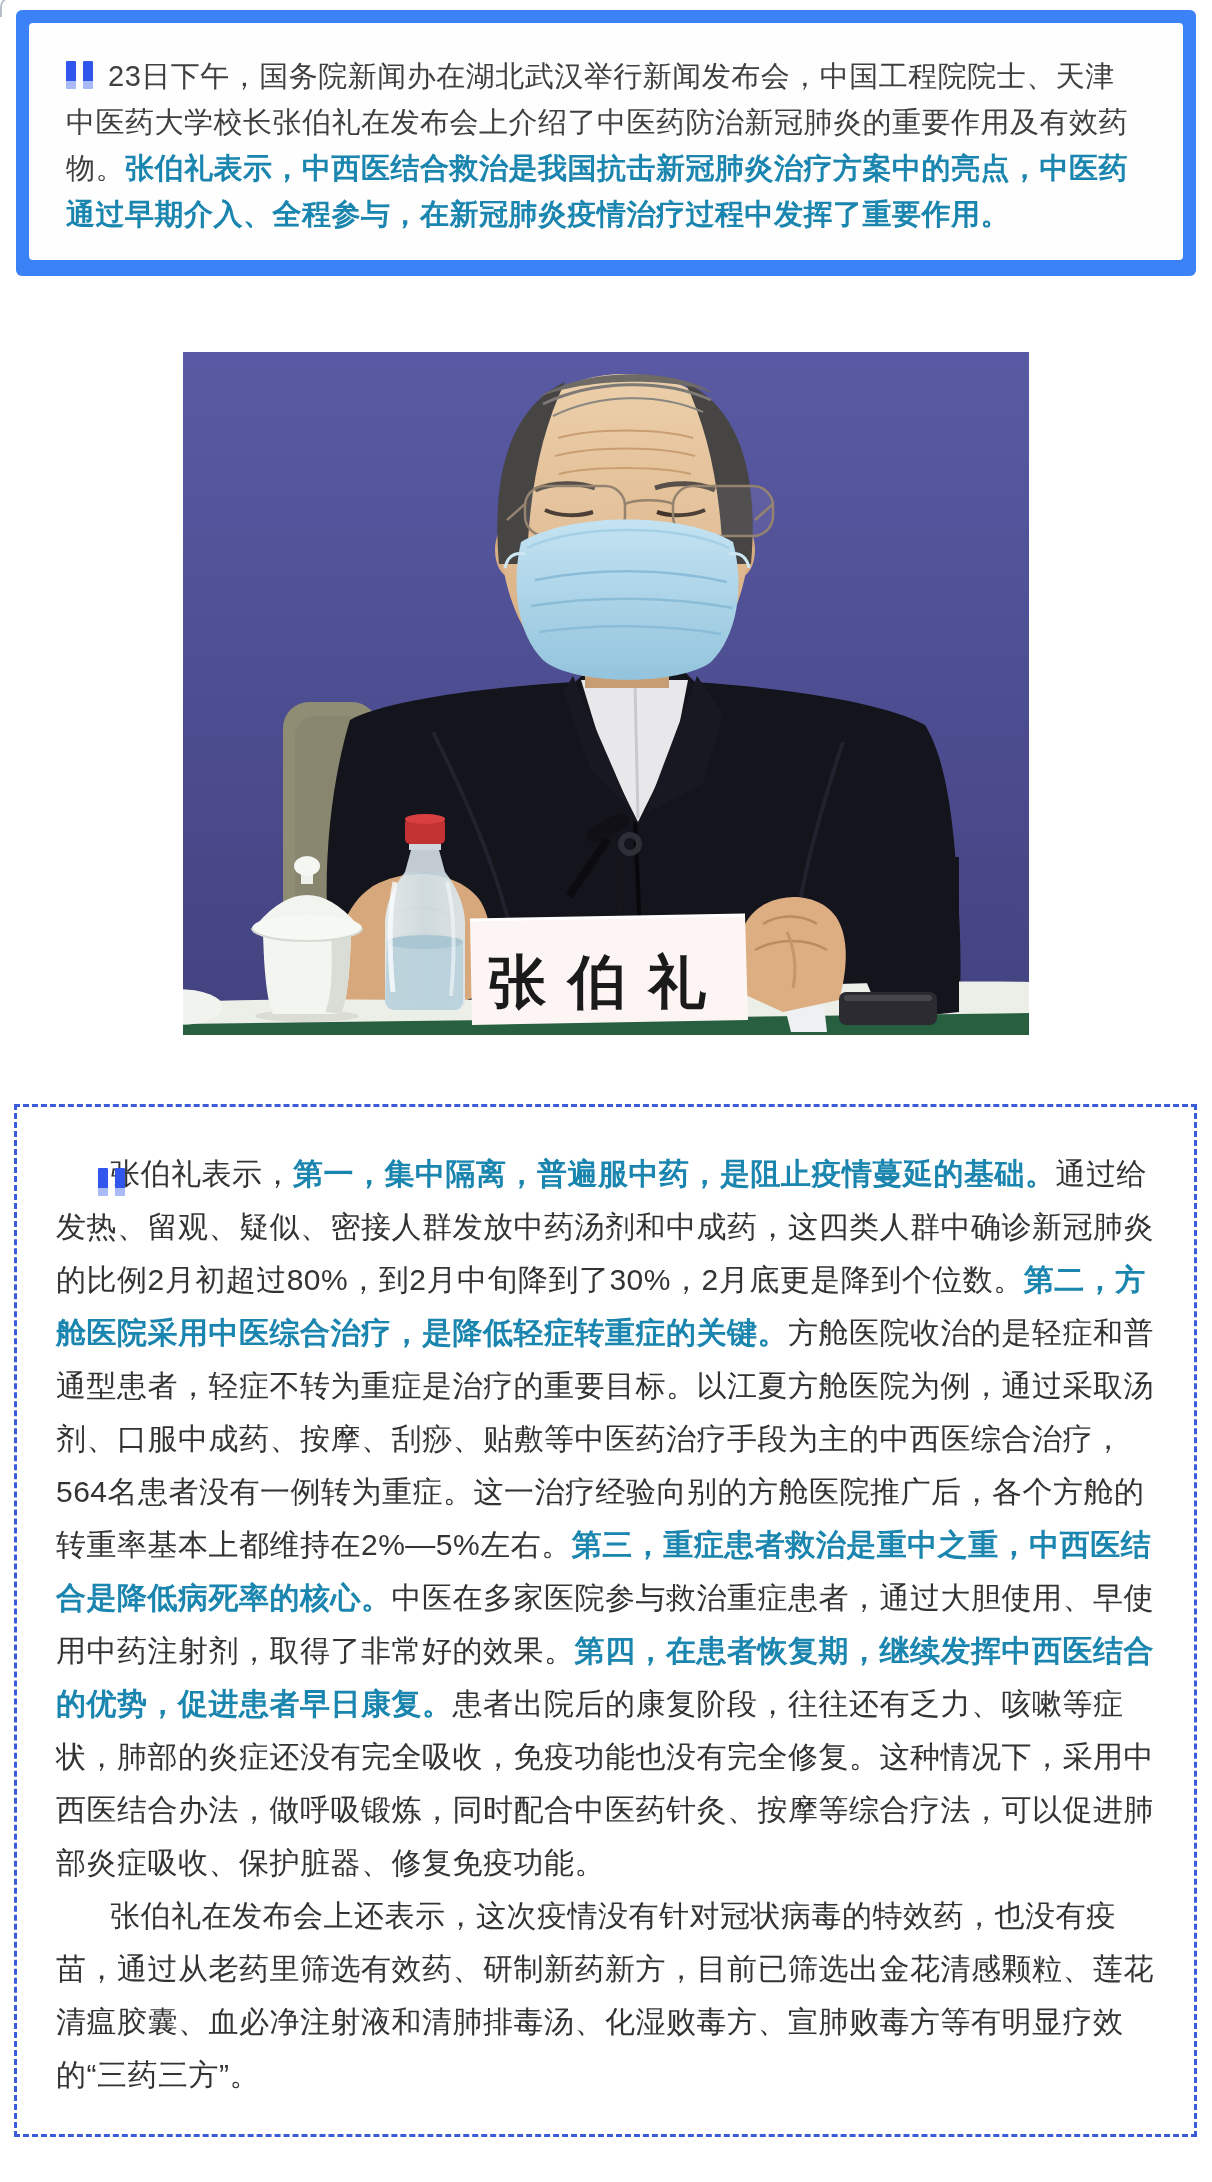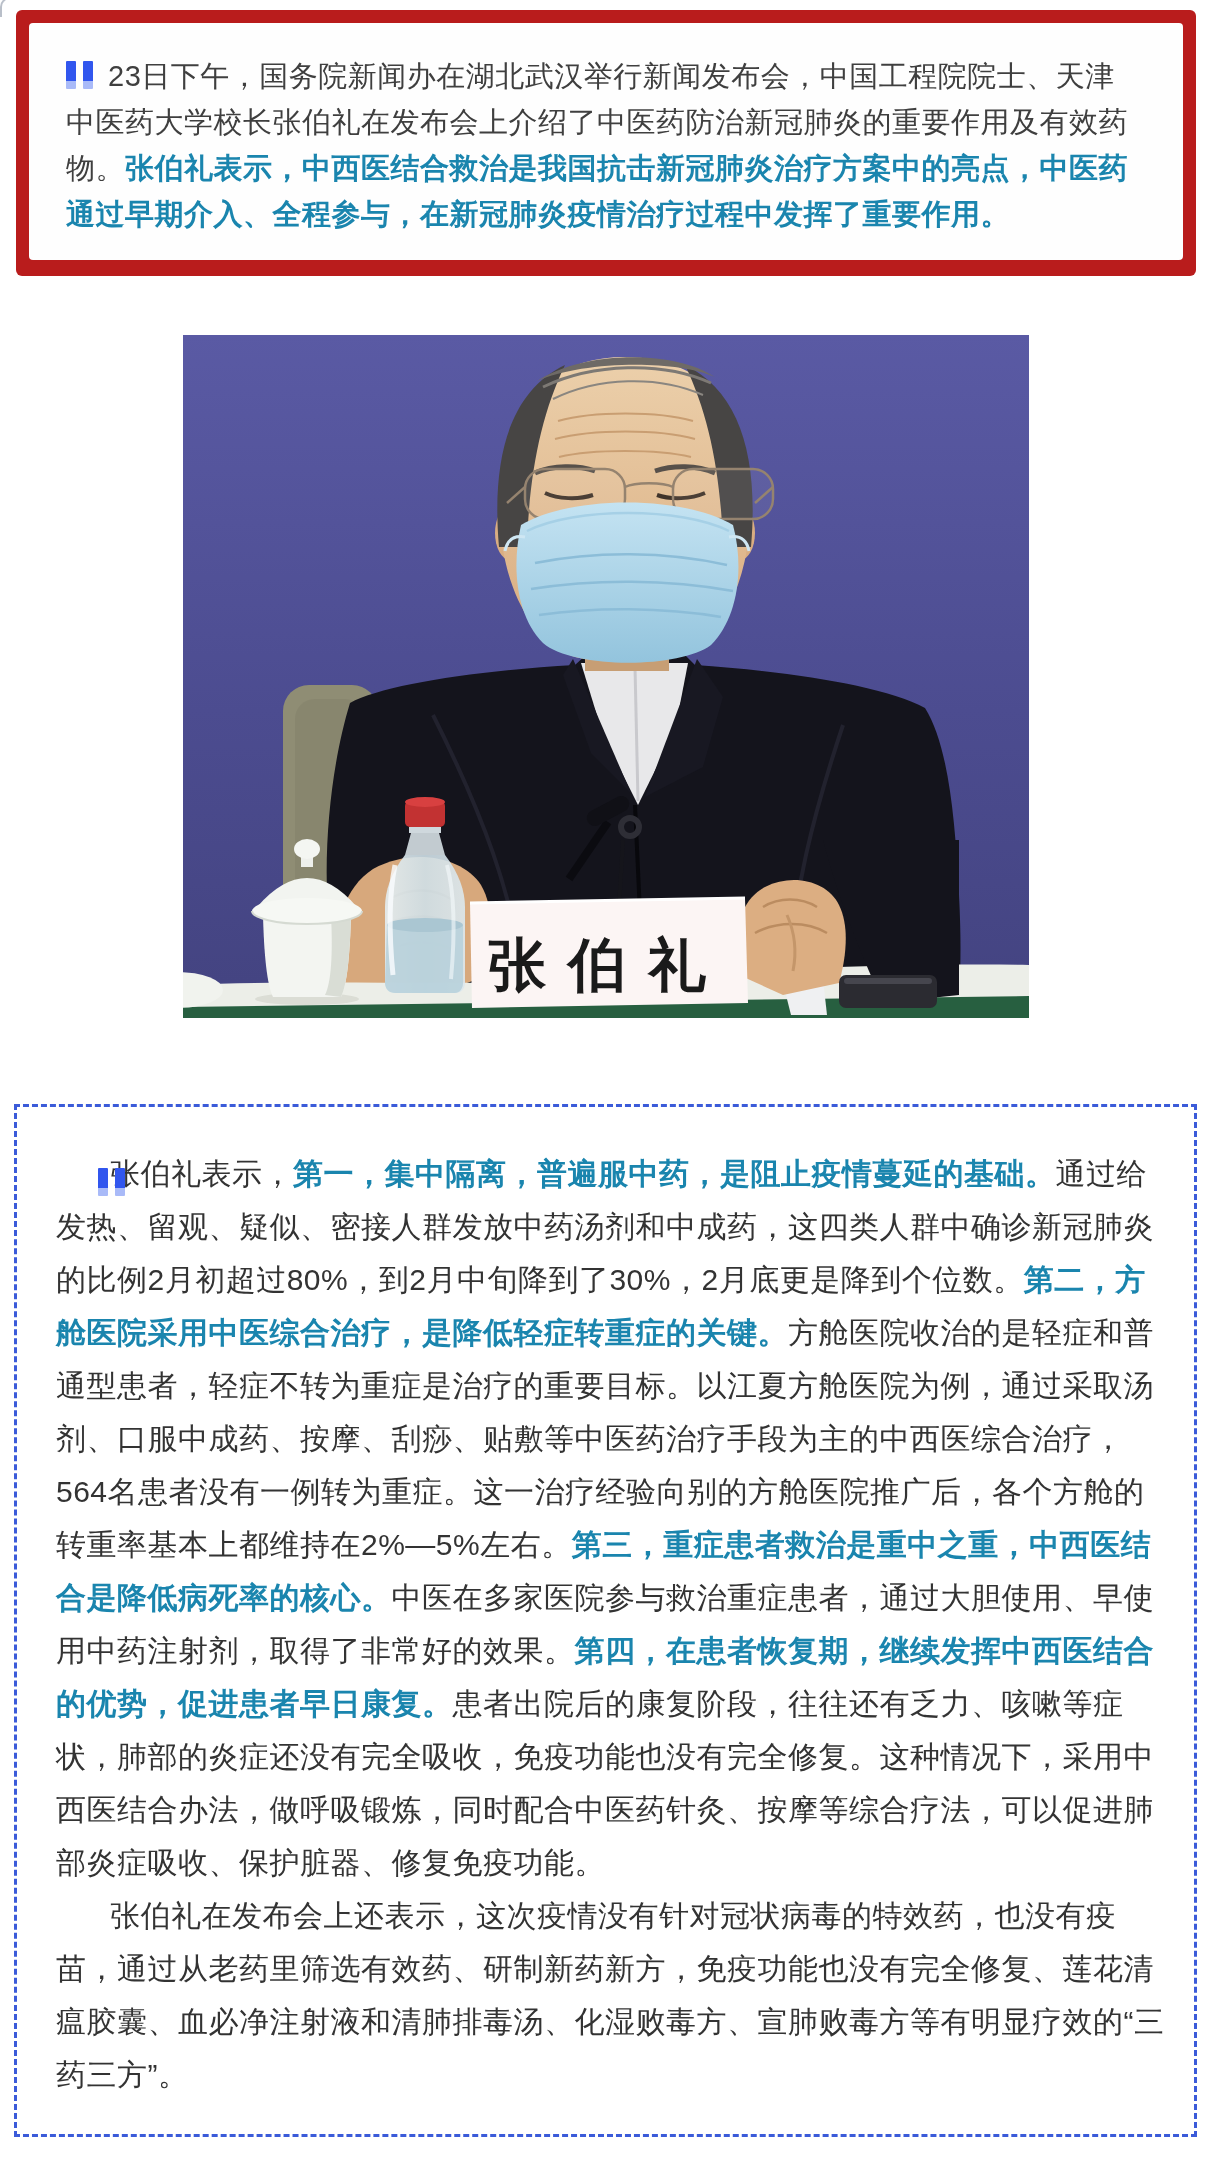--- a/index.html
+++ b/index.html
@@ -9,21 +9,21 @@
     overflow:hidden;
   }
   .corner-artifact{
     position:absolute;left:0;top:-3px;width:14px;height:18px;
     border-left:2px solid #b9bfc9;border-top:2px solid #b9bfc9;
     border-top-left-radius:10px;
   }
   
   .intro-card{
     position:absolute;left:16px;top:10px;width:1180px;height:266px;
-    background:#b91c1c;border-radius:6px;
+    background:#3b82f6;border-radius:6px;
   }
   .intro-inner{
     position:absolute;left:13px;top:13px;right:13px;bottom:16px;
     background:#fefefe;border-radius:4px;
     padding:30px 44px 0 37px;box-sizing:border-box;
   }
   .intro-text{
     margin:0;font-size:29px;line-height:46px;color:#3f3f3f;
     letter-spacing:0.5px;
   }
@@ -31,21 +31,21 @@
   .qicon{display:inline-block;white-space:nowrap;margin-right:15px;transform:translateY(3px);}
   .qicon i{
     display:inline-block;width:10px;height:28px;border-radius:1px;
     background:linear-gradient(180deg,#3156ee 70%,#a9baf8 70%);
   }
   .qicon i + i{margin-left:7px;}
   .qicon.abs{position:absolute;left:-12px;top:12px;transform:none;}
   .run-em{color:#1a85ae;font-weight:700;}
   
   .photo{
-    position:absolute;left:183px;top:335px;width:846px;height:683px;margin:0;
+    position:absolute;left:183px;top:352px;width:846px;height:683px;margin:0;
     line-height:0;
     border-radius:25px;
   }
   
   .quote-card{
     position:absolute;left:14px;top:1104px;width:1183px;height:1033px;
     box-sizing:border-box;border:3px dashed #3b5bd9;background:#ffffff;
     padding:40px 28px 0 39px;
   }
   .quote-card p{
@@ -205,14 +205,14 @@
 
     <g>
       <rect x="656" y="640" width="98" height="33" rx="7" fill="#2b2b31"></rect>
       <rect x="661" y="643" width="88" height="6" rx="3" fill="#46464e"></rect>
     </g>
   </svg>
 </figure>
 
 <section class="quote-card">
   <p class="first"><span class="qicon abs"><i></i><i></i></span><span><span class="run-plain">张伯礼表示，</span><span class="run-em">第一，集中隔离，普遍服中药，是阻止疫情蔓延的基础。</span><span class="run-plain">通过给发热、留观、疑似、密接人群发放中药汤剂和中成药，这四类人群中确诊新冠肺炎的比例2月初超过80%，到2月中旬降到了30%，2月底更是降到个位数。</span><span class="run-em">第二，方舱医院采用中医综合治疗，是降低轻症转重症的关键。</span><span class="run-plain">方舱医院收治的是轻症和普通型患者，轻症不转为重症是治疗的重要目标。以江夏方舱医院为例，通过采取汤剂、口服中成药、按摩、刮痧、贴敷等中医药治疗手段为主的中西医综合治疗，564名患者没有一例转为重症。这一治疗经验向别的方舱医院推广后，各个方舱的转重率基本上都维持在2%—5%左右。</span><span class="run-em">第三，重症患者救治是重中之重，中西医结合是降低病死率的核心。</span><span class="run-plain">中医在多家医院参与救治重症患者，通过大胆使用、早使用中药注射剂，取得了非常好的效果。</span><span class="run-em">第四，在患者恢复期，继续发挥中西医结合的优势，促进患者早日康复。</span><span class="run-plain">患者出院后的康复阶段，往往还有乏力、咳嗽等症状，肺部的炎症还没有完全吸收，免疫功能也没有完全修复。这种情况下，采用中西医结合办法，做呼吸锻炼，同时配合中医药针灸、按摩等综合疗法，可以促进肺部炎症吸收、保护脏器、修复免疫功能。</span></span></p>
-  <p><span><span class="run-plain">张伯礼在发布会上还表示，这次疫情没有针对冠状病毒的特效药，也没有疫苗，通过从老药里筛选有效药、研制新药新方，免疫功能也没有完全修复、莲花清瘟胶囊、血必净注射液和清肺排毒汤、化湿败毒方、宣肺败毒方等有明显疗效的“三药三方”。</span></span></p>
+  <p><span><span class="run-plain">张伯礼在发布会上还表示，这次疫情没有针对冠状病毒的特效药，也没有疫苗，通过从老药里筛选有效药、研制新药新方，目前已筛选出金花清感颗粒、莲花清瘟胶囊、血必净注射液和清肺排毒汤、化湿败毒方、宣肺败毒方等有明显疗效的“三药三方”。</span></span></p>
 </section>
 
 </body></html>

